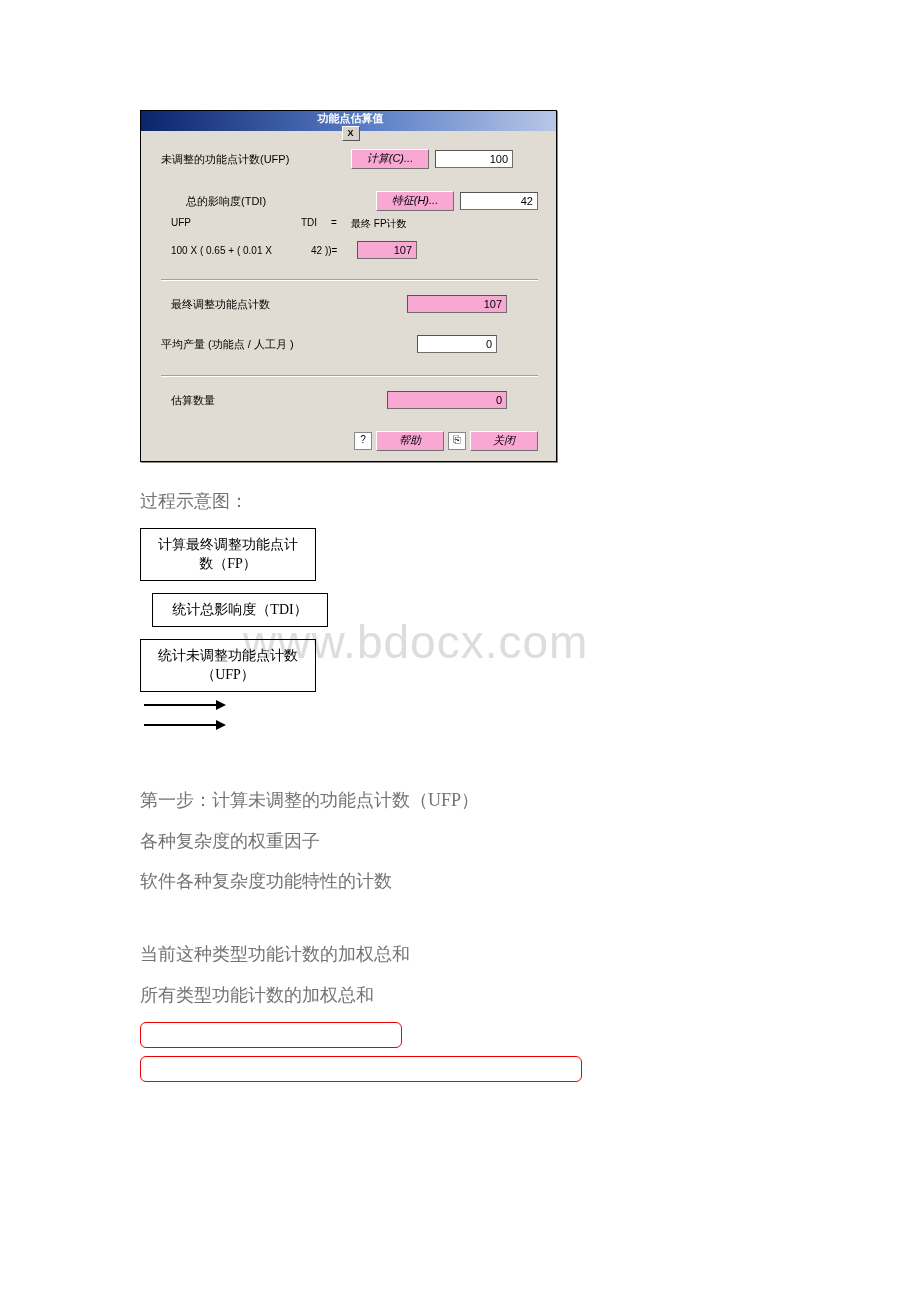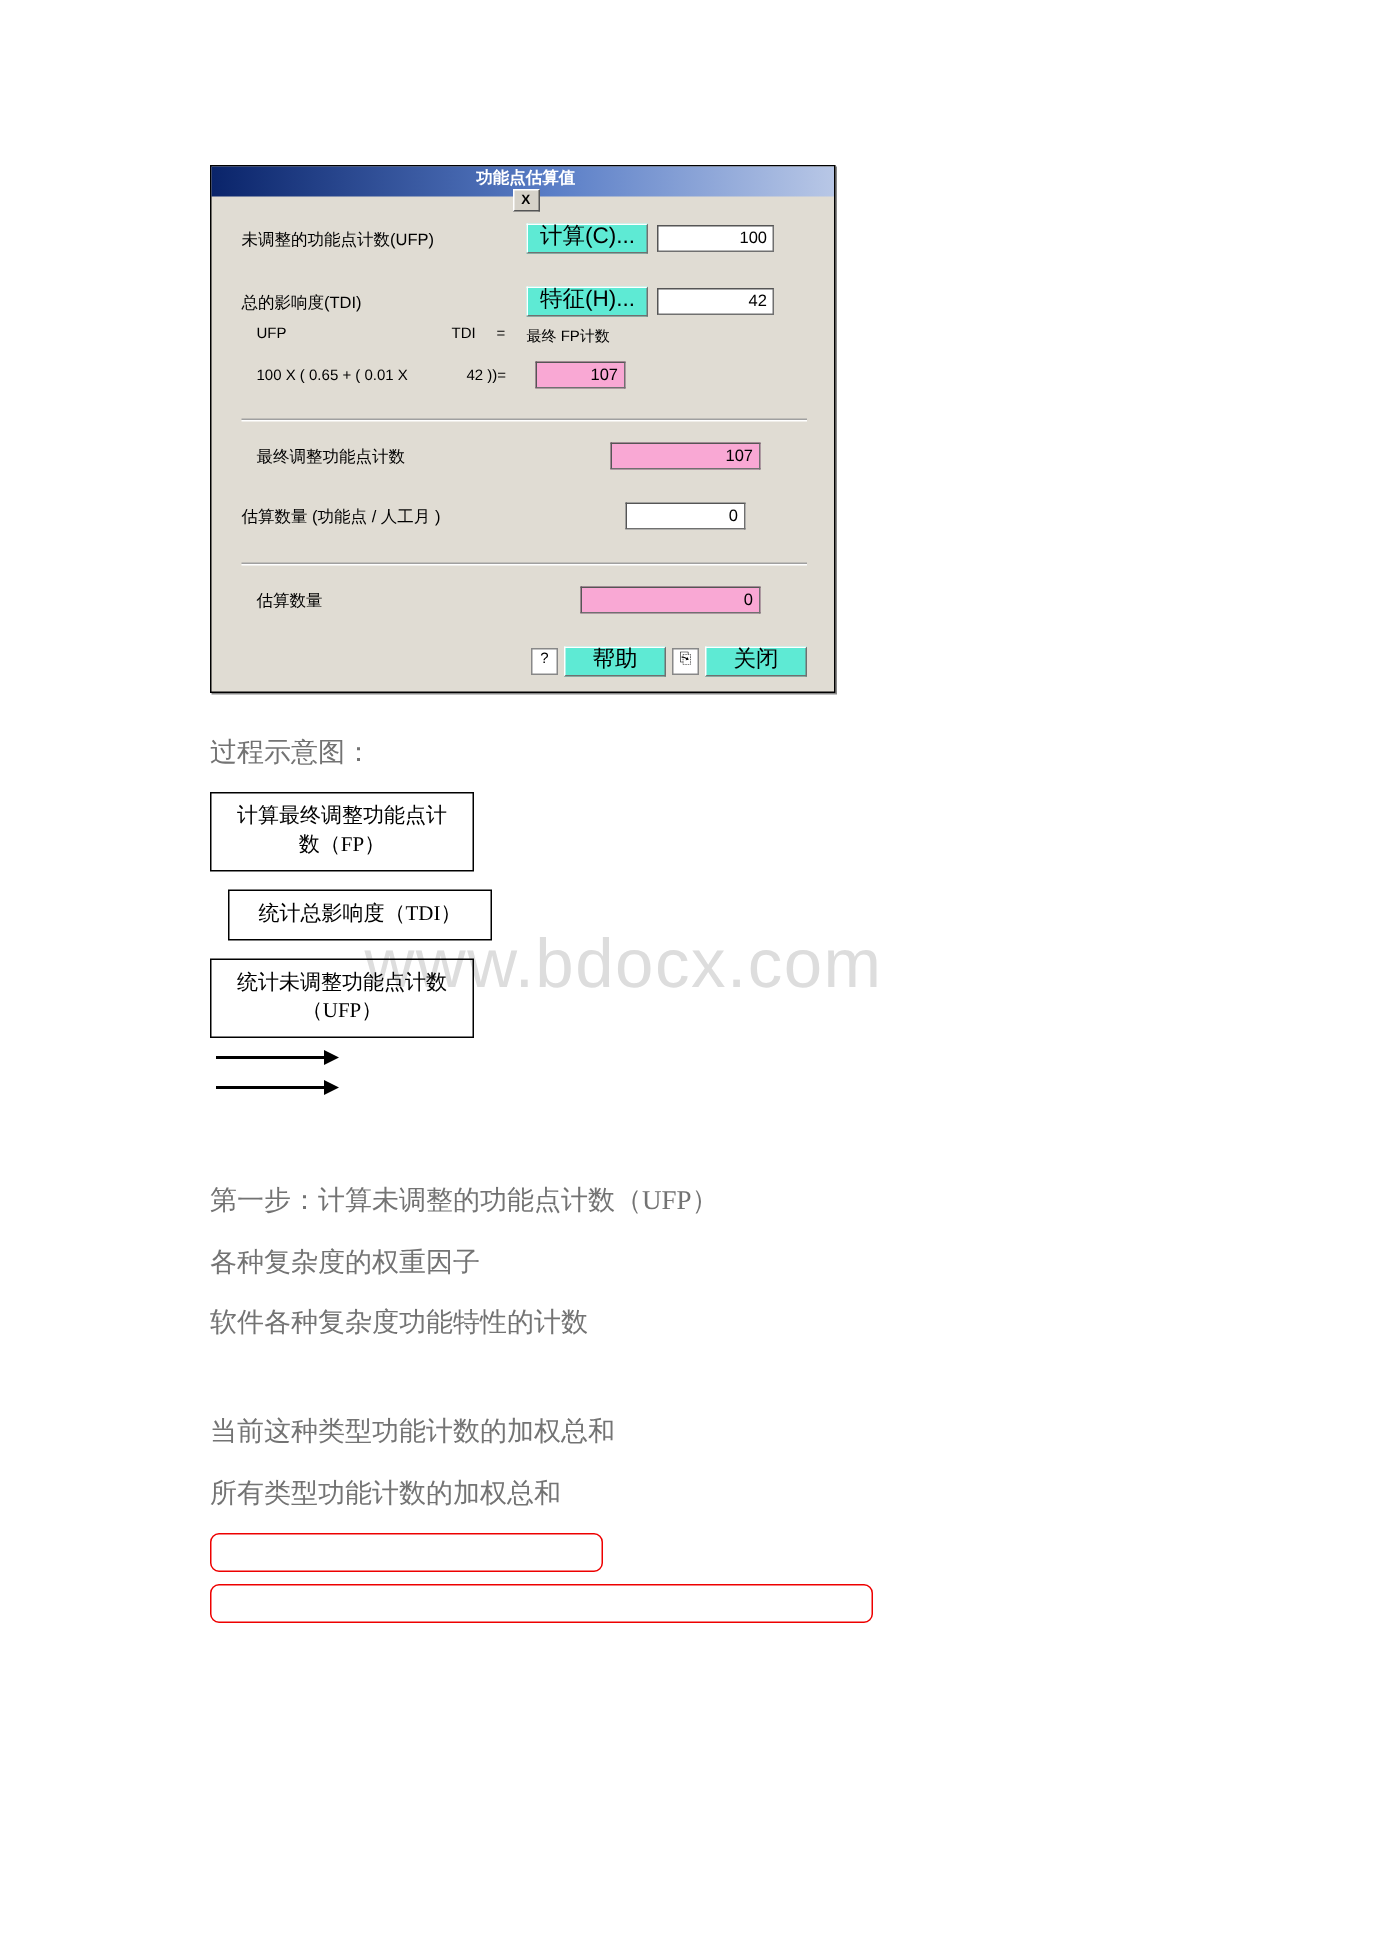--- a/index.html
+++ b/index.html
@@ -51,35 +51,36 @@
   .body {
     padding: 18px 18px 10px 20px;
     font-size: 11px;
     color: #000;
   }
   .row {
     display: flex;
     align-items: center;
     margin-bottom: 22px;
   }
-  .row.tight { margin-bottom: 6px; }
+  .row.tight { margin-bottom: 6px; justify-content: flex-end; }
   .label-col {
     flex: 0 0 190px;
   }
   .btn {
     height: 18px;
     padding: 0 8px;
-    background: #5eead4;
+    background: #f9a8d4;
     border: 1px solid #fff;
     border-right-color: #707070;
     border-bottom-color: #707070;
-    font-size: 15px;
+    font-size: 11px;
     line-height: 16px;
     min-width: 60px;
     text-align: center;
+    font-style: italic;
   }
   .input {
     height: 16px;
     background: #fff;
     border: 1px solid #707070;
     border-top-color: #555;
     border-left-color: #555;
     padding: 0 4px;
     text-align: right;
     font-size: 11px;
@@ -216,21 +217,21 @@
       </div>
 
       <div class="divider"></div>
 
       <div class="row">
         <div class="label-col" style="flex:0 0 230px;padding-left:10px">最终调整功能点计数</div>
         <div class="input readonly" style="width:90px">107</div>
       </div>
 
       <div class="row">
-        <div class="label-col" style="flex:0 0 250px">估算数量 (功能点 / 人工月 )</div>
+        <div class="label-col" style="flex:0 0 250px">平均产量 (功能点 / 人工月 )</div>
         <div class="input" style="width:70px">0</div>
       </div>
 
       <div class="divider"></div>
 
       <div class="row">
         <div class="label-col" style="flex:0 0 210px;padding-left:10px">估算数量</div>
         <div class="input readonly" style="width:110px">0</div>
       </div>
 

